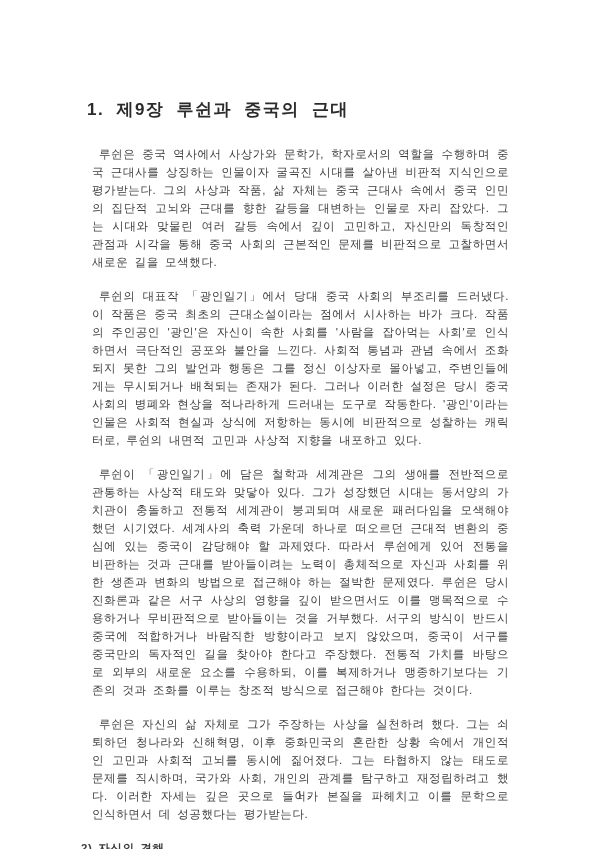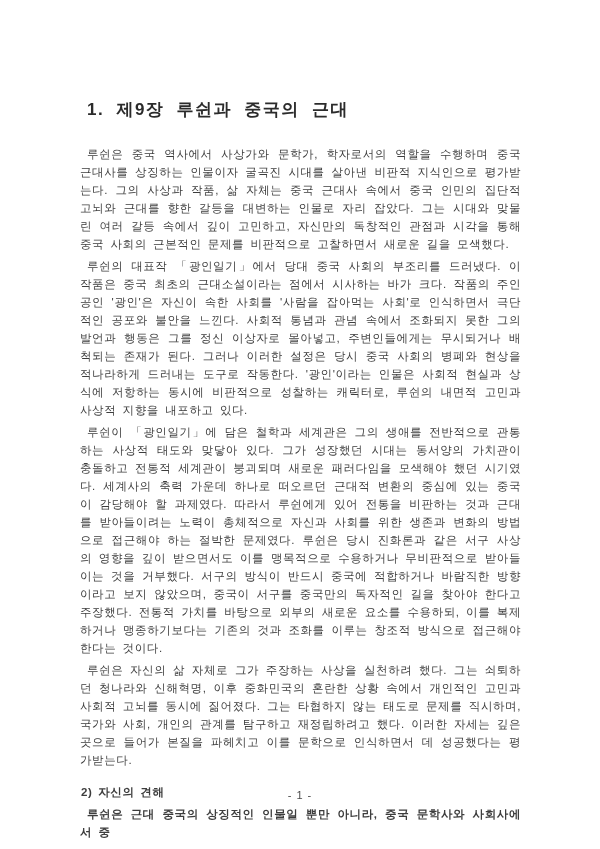--- a/index.html
+++ b/index.html
@@ -30,21 +30,21 @@
   }
   .section-heading {
     padding-left: 5px;
     font-size: 11.5px;
     line-height: 18px;
     letter-spacing: 0.6px;
     word-spacing: 2px;
     color: #3d3d3d;
   }
   .para {
-    margin: 4px;
+    margin: 16px;
     font-size: 11.5px;
     line-height: 18px;
     text-align: justify;
     text-indent: 7px;
     word-break: break-all;
     letter-spacing: 0.6px;
     word-spacing: 2.5px;
     color: #3d3d3d;
   }
   .section-2 { margin-top: 14px; font-weight: bold; }

